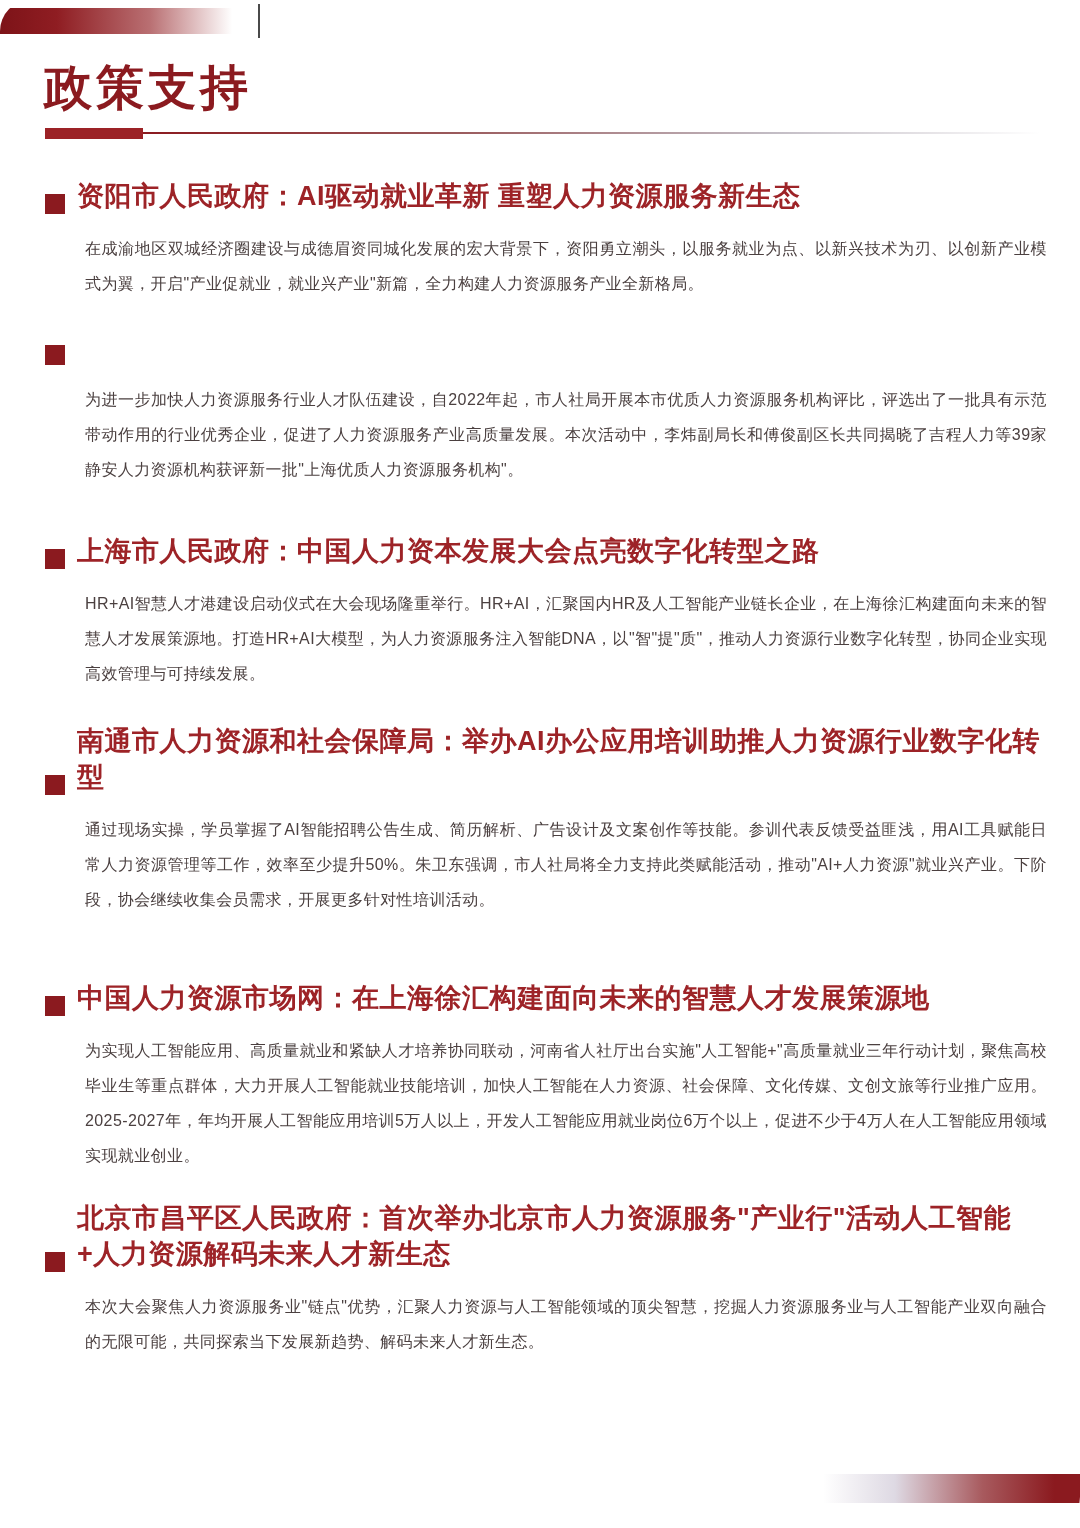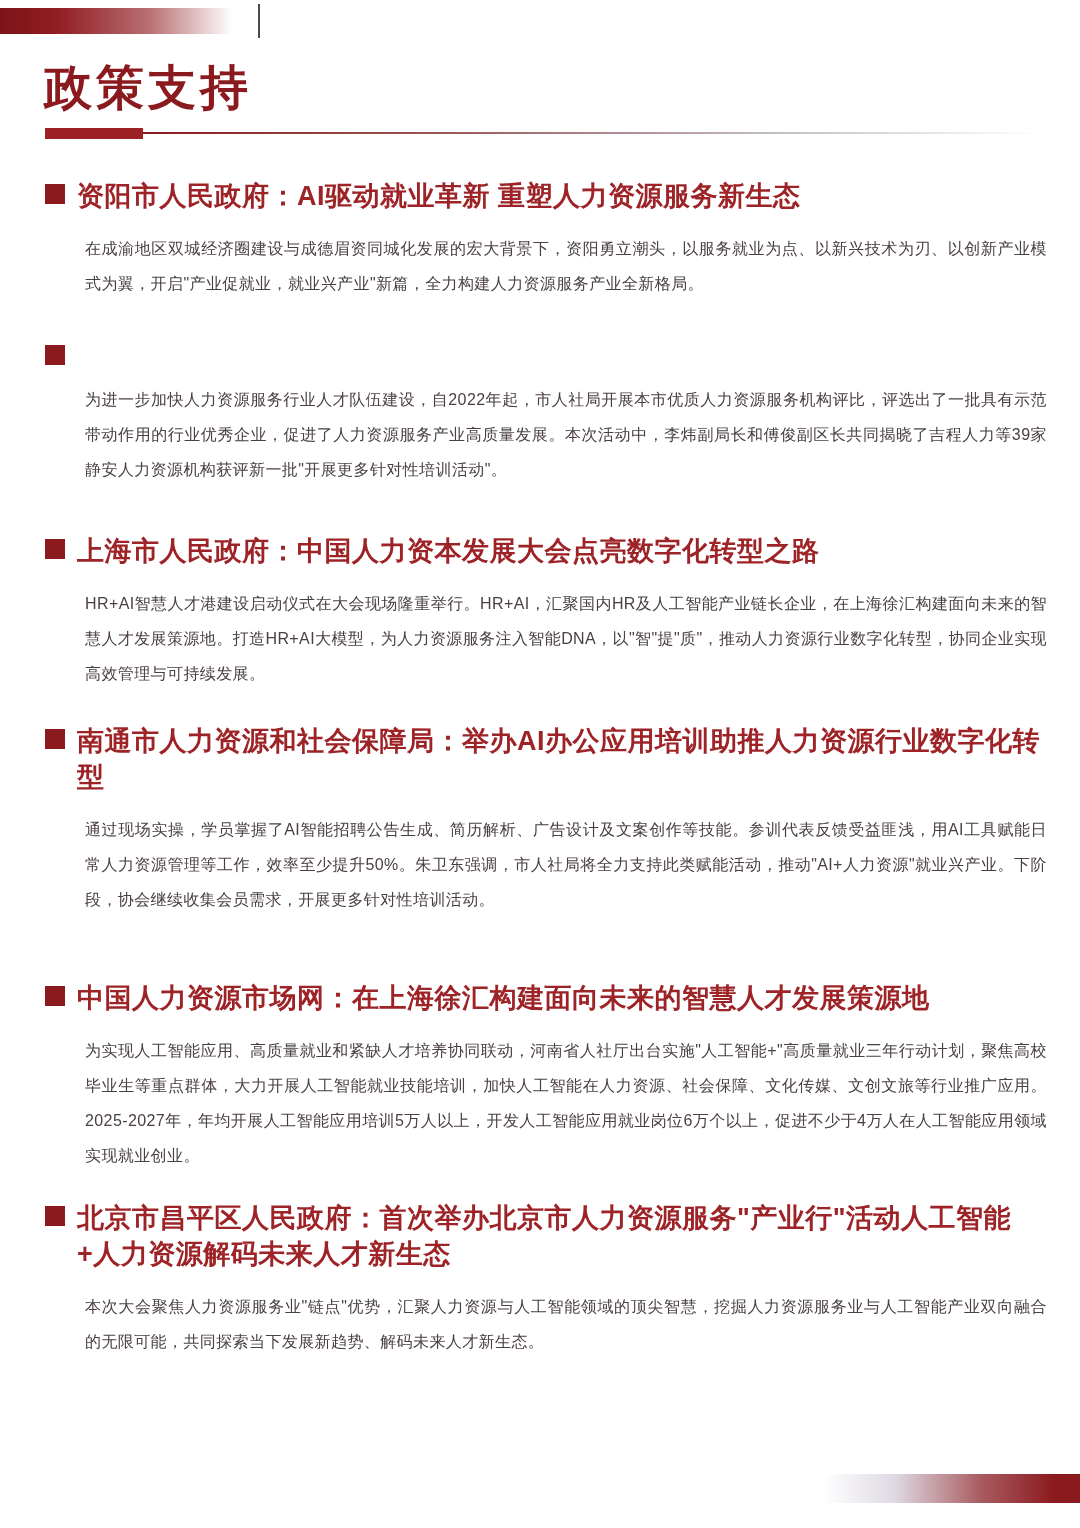--- a/index.html
+++ b/index.html
@@ -3,20 +3,21 @@
 <meta charset="utf-8">
 <style>
   html, body { margin: 0; padding: 0; background: #ffffff; }
   .page {
     position: relative;
     width: 1080px;
     height: 1528px;
     background: #ffffff;
     overflow: hidden;
     font-family: "Liberation Sans", sans-serif;
+    border-radius: 31px;
   }
 
   
   .top-bar {
     position: absolute;
     top: 8px; left: 0;
     width: 258px; height: 26px;
     background: linear-gradient(90deg, #7d1318 0%, #8f1d22 22%, #b96f72 58%, #ffffff 90%);
   }
   .top-bar-tick {
@@ -52,21 +53,21 @@
   }
 
   
   .section {
     position: absolute;
     left: 45px;
     width: 1002px;
   }
   .heading-row {
     display: flex;
-    align-items: flex-start;
+    align-items: flex-end;
   }
   .bullet {
     flex: 0 0 auto;
     width: 20px; height: 20px;
     margin: 6px 12px 0 0;
     background: #8b1a1f;
   }
   .heading {
     margin: 0;
     font-size: 27px;
@@ -111,21 +112,21 @@
       <span class="bullet"></span>
       <h2 class="heading">资阳市人民政府：AI驱动就业革新 重塑人力资源服务新生态</h2>
     </div>
     <p class="body-text">在成渝地区双城经济圈建设与成德眉资同城化发展的宏大背景下，资阳勇立潮头，以服务就业为点、以新兴技术为刃、以创新产业模式为翼，开启"产业促就业，就业兴产业"新篇，全力构建人力资源服务产业全新格局。</p>
   </section>
 
   <section class="section" style="top:339px">
     <div class="heading-row">
       <span class="bullet"></span>
     </div>
-    <p class="body-text">为进一步加快人力资源服务行业人才队伍建设，自2022年起，市人社局开展本市优质人力资源服务机构评比，评选出了一批具有示范带动作用的行业优秀企业，促进了人力资源服务产业高质量发展。本次活动中，李炜副局长和傅俊副区长共同揭晓了吉程人力等39家静安人力资源机构获评新一批"开展更多针对性培训活动"。</p>
+    <p class="body-text">为进一步加快人力资源服务行业人才队伍建设，自2022年起，市人社局开展本市优质人力资源服务机构评比，评选出了一批具有示范带动作用的行业优秀企业，促进了人力资源服务产业高质量发展。本次活动中，李炜副局长和傅俊副区长共同揭晓了吉程人力等39家静安人力资源机构获评新一批"上海优质人力资源服务机构"。</p>
   </section>
 
   <section class="section" style="top:533px">
     <div class="heading-row">
       <span class="bullet"></span>
       <h2 class="heading">上海市人民政府：中国人力资本发展大会点亮数字化转型之路</h2>
     </div>
     <p class="body-text">HR+AI智慧人才港建设启动仪式在大会现场隆重举行。HR+AI，汇聚国内HR及人工智能产业链长企业，在上海徐汇构建面向未来的智慧人才发展策源地。打造HR+AI大模型，为人力资源服务注入智能DNA，以"智"提"质"，推动人力资源行业数字化转型，协同企业实现高效管理与可持续发展。</p>
   </section>
 

